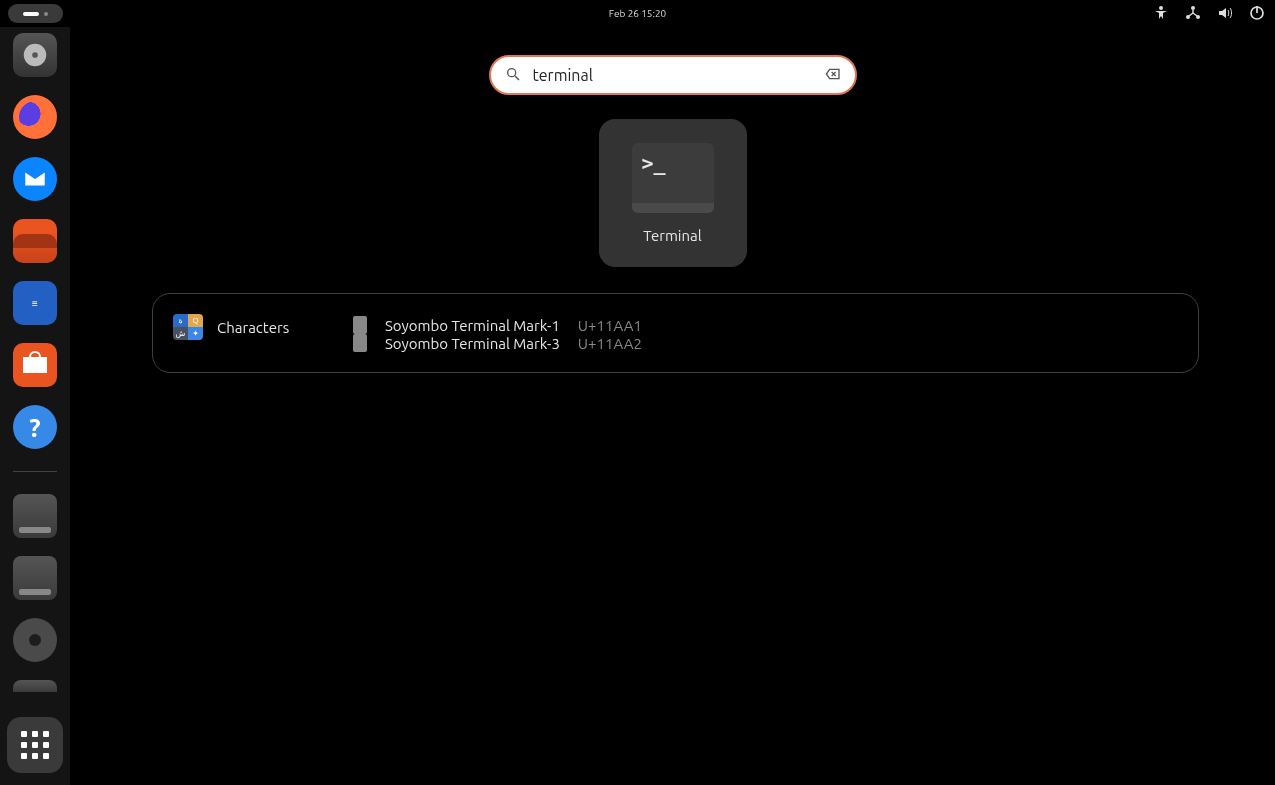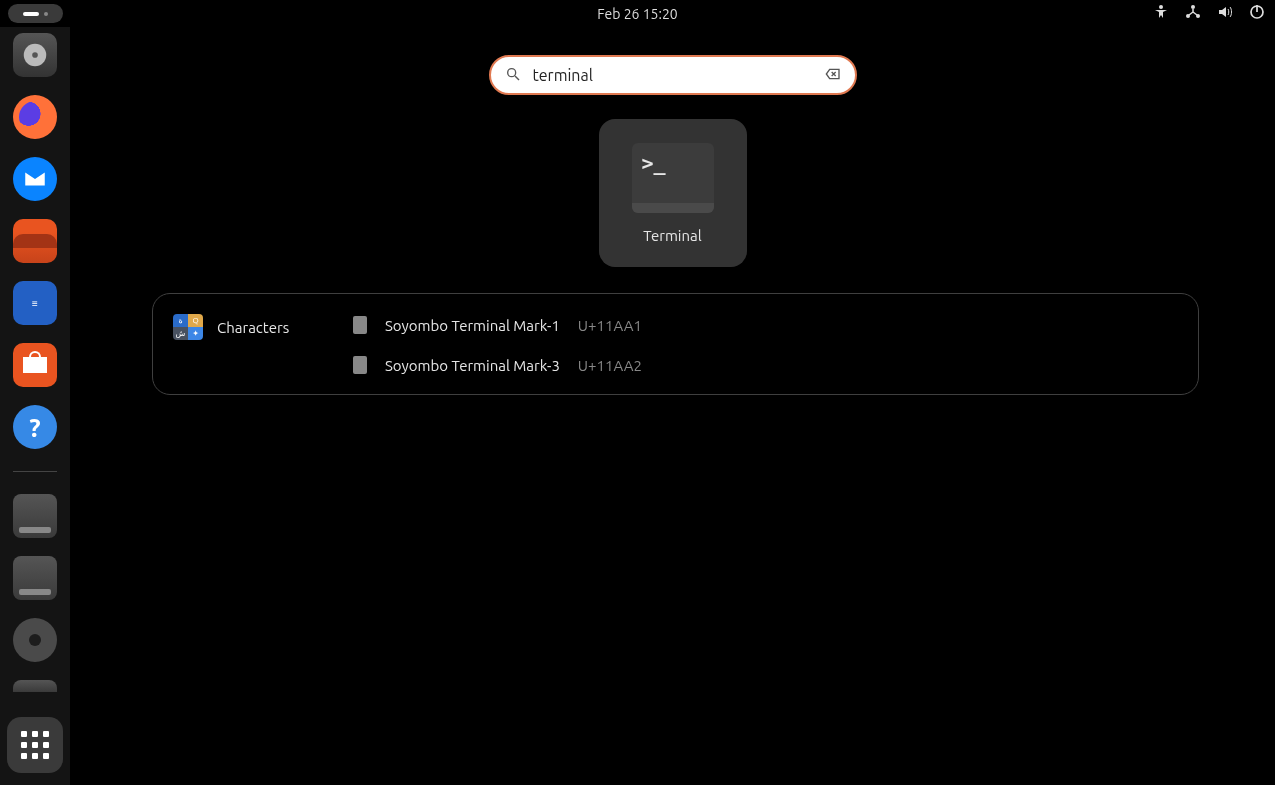--- a/index.html
+++ b/index.html
@@ -15,21 +15,21 @@
 
   
   .topbar {
     position: absolute;
     top: 0; left: 0; right: 0;
     height: 27px;
     background: #000;
     display: flex;
     align-items: center;
     color: #ddd;
-    font-size: 14px;
+    font-size: 10px;
     z-index: 10;
   }
   .topbar .activities-pill {
     width: 55px; height: 19px;
     background: #3a3a3a;
     border-radius: 10px;
     margin-left: 8px;
     display: flex; align-items: center; justify-content: center;
     gap: 5px;
   }
@@ -165,21 +165,21 @@
     width: 30px; height: 26px;
     display: flex; flex-wrap: wrap;
     border-radius: 4px;
     overflow: hidden;
   }
   .char-icon div { width: 15px; height: 13px; display:flex; align-items:center; justify-content:center; font-size:8px; color:#fff;}
   .char-icon .a { background:#2a6bc9;} .char-icon .b{background:#e0a84a;} .char-icon .c{background:#485160;} .char-icon .d{background:#3c86e6;}
   .char-label { font-size: 15px; }
 
   .char-list {
-    display: flex; flex-direction: column; gap: 22px;
+    display: flex; flex-direction: column; 
     padding-top: 2px;
   }
   .char-row {
     display: flex; align-items: center; gap: 18px;
     font-size: 15px;
   }
   .char-row .glyph {
     width: 14px; height: 18px;
     background: #888;
     border-radius: 2px;

